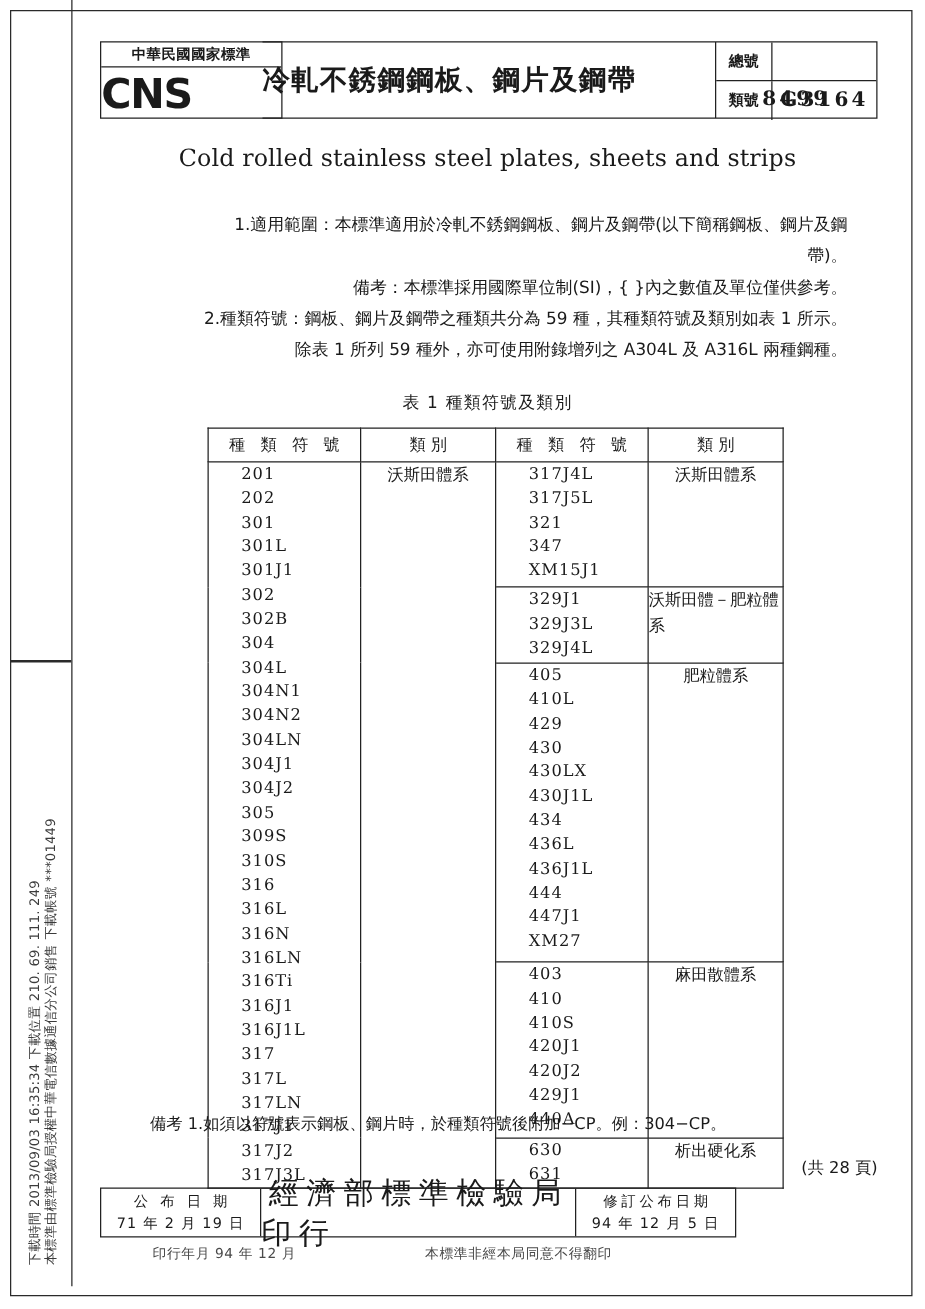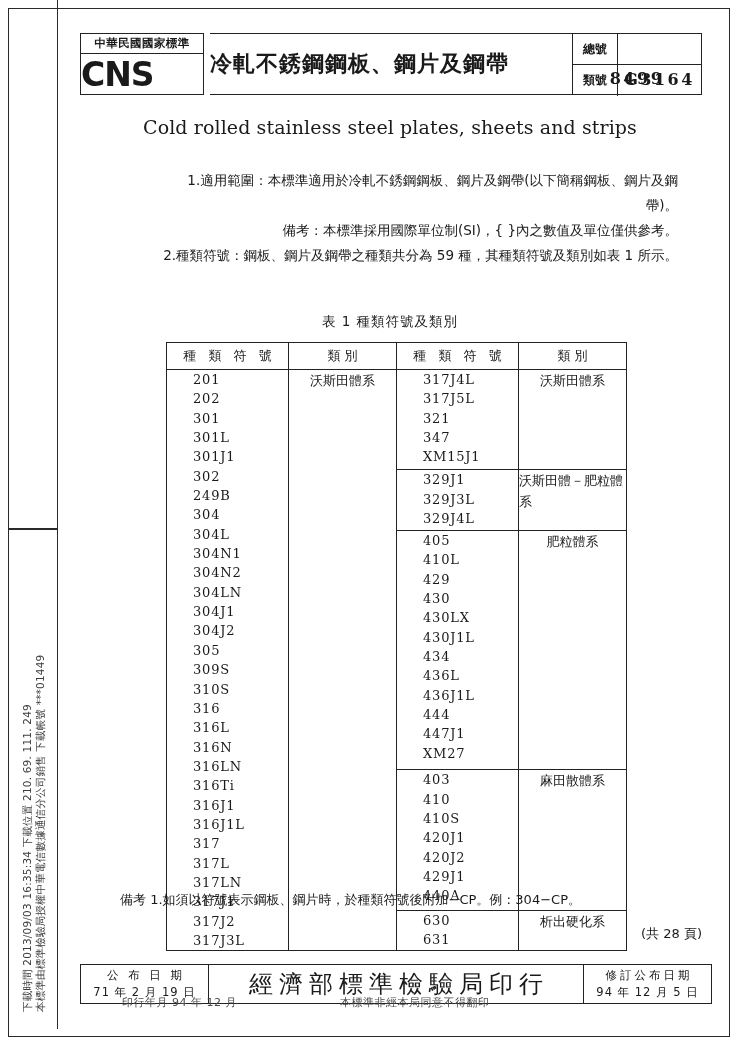--- a/index.html
+++ b/index.html
@@ -67,21 +67,21 @@
   
   #masthead {
     position: absolute;
     left: 22px; top: 33px;
     width: 622px; height: 62px;
     box-sizing: border-box;
   }
   #cns-block {
     position: absolute;
     left: 0; top: 0;
-    width: 124px; height: 62px;
+    width: 146px; height: 62px;
     border: 1px solid #222;
     border-right: 1.5px solid #222;
     box-sizing: border-box;
   }
   #cns-caption {
     position: absolute;
     left: 0; top: 0;
     width: 100%; height: 20px;
     box-sizing: border-box;
     border-bottom: 1px solid #222;
@@ -249,25 +249,24 @@
     width: 644px;
     text-align: right;
     font-family: "DejaVu Sans", "Liberation Sans", sans-serif;
     font-size: 13px;
   }
 
   
   #footer-box {
     position: absolute;
     left: 22px; top: 950px;
-    width: 632px; height: 40px;
+    width: 509px; height: 40px;
     border: 1px solid #222;
     box-sizing: border-box;
     display: flex;
-    margin-top: 14px;
   }
   .footer-date {
     width: 128px;
     box-sizing: border-box;
     display: flex;
     flex-direction: column;
     justify-content: center;
     text-align: center;
     font-family: "DejaVu Sans", "Liberation Sans", sans-serif;
     font-size: 11.5px;
@@ -348,20 +347,21 @@
   <div id="doc-title-en">Cold rolled stainless steel plates, sheets and strips</div>
 
   <div id="clauses">
     <div class="clause">
       <div class="clause-body">1.適用範圍：本標準適用於冷軋不銹鋼鋼板、鋼片及鋼帶(以下簡稱鋼板、鋼片及鋼</div>
       <div class="clause-body indent-1">帶)。</div>
       <div class="clause-body indent-1">備考：本標準採用國際單位制(SI)，{ }內之數值及單位僅供參考。</div>
     </div>
     <div class="clause">
       <div class="clause-body">2.種類符號：鋼板、鋼片及鋼帶之種類共分為 59 種，其種類符號及類別如表 1 所示。</div>
+      <div class="clause-body indent-1">除表 1 所列 59 種外，亦可使用附錄增列之 A304L 及 A316L 兩種鋼種。</div>
     </div>
   </div>
 
   <div id="table-caption">表 1   種類符號及類別</div>
 
   <table id="grade-table">
     <colgroup>
       <col class="c-sym">
         <col class="c-cat">
         <col class="c-sym">
@@ -378,21 +378,21 @@
     <tbody id="table-body">
         <tr>
           <td class="sym-cell" rowspan="5">
             <ul class="sym-list">
               <li>201</li>
               <li>202</li>
               <li>301</li>
               <li>301L</li>
               <li>301J1</li>
               <li>302</li>
-              <li>249B</li>
+              <li>302B</li>
               <li>304</li>
               <li>304L</li>
               <li>304N1</li>
               <li>304N2</li>
               <li>304LN</li>
               <li>304J1</li>
               <li>304J2</li>
               <li>305</li>
               <li>309S</li>
               <li>310S</li>

